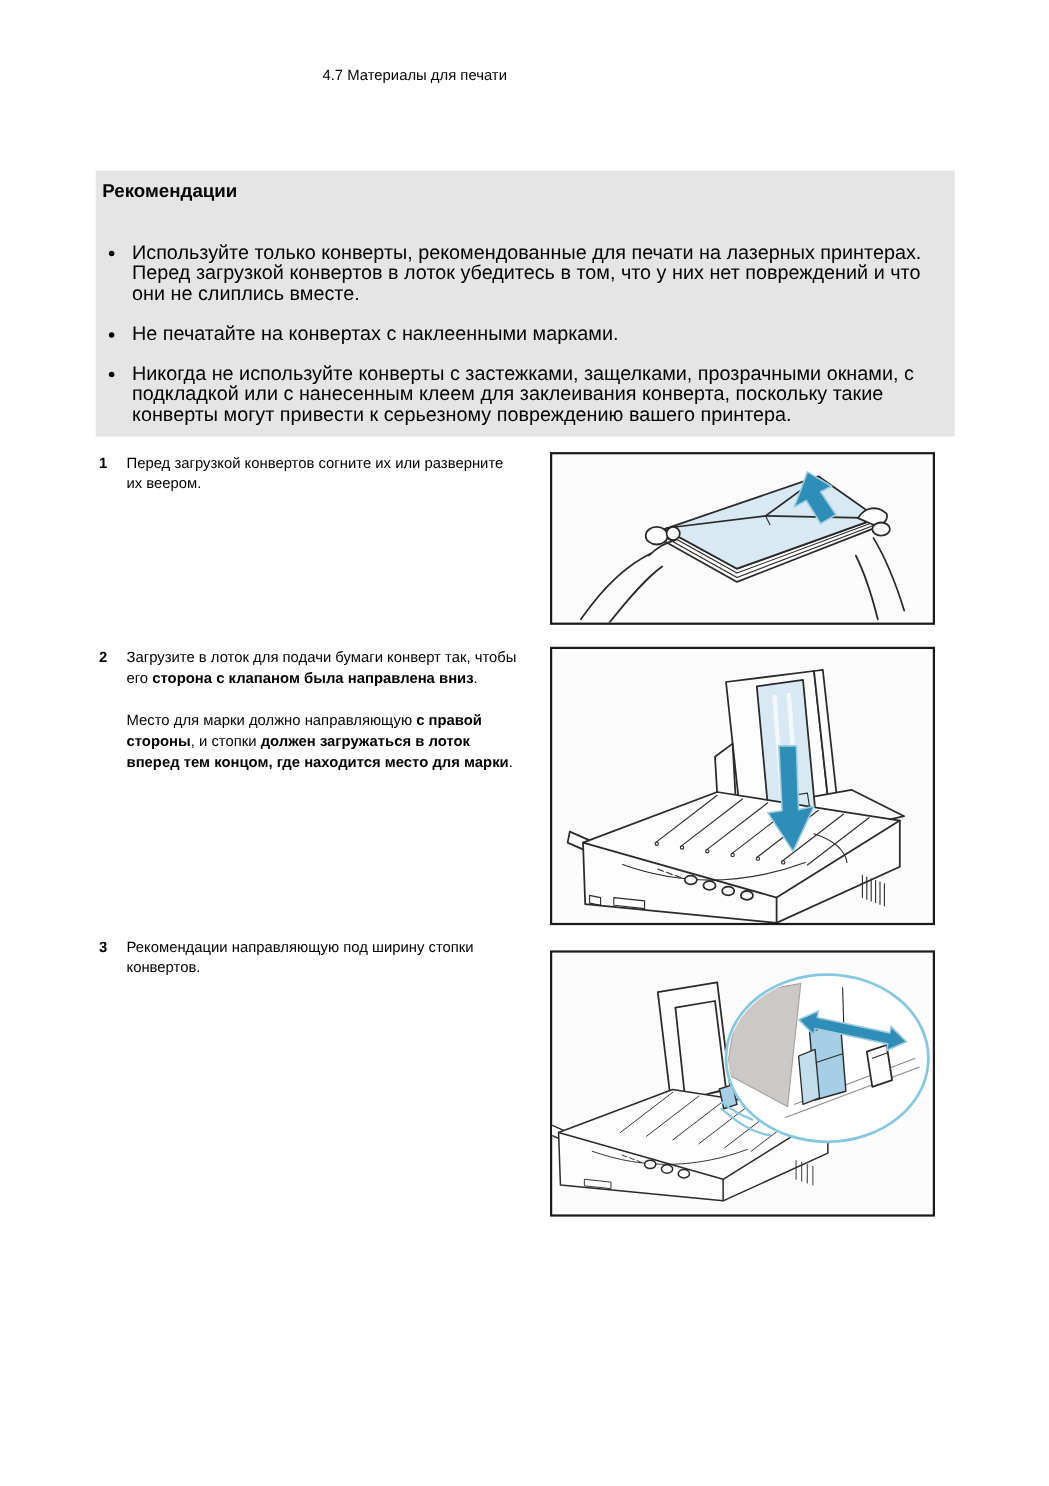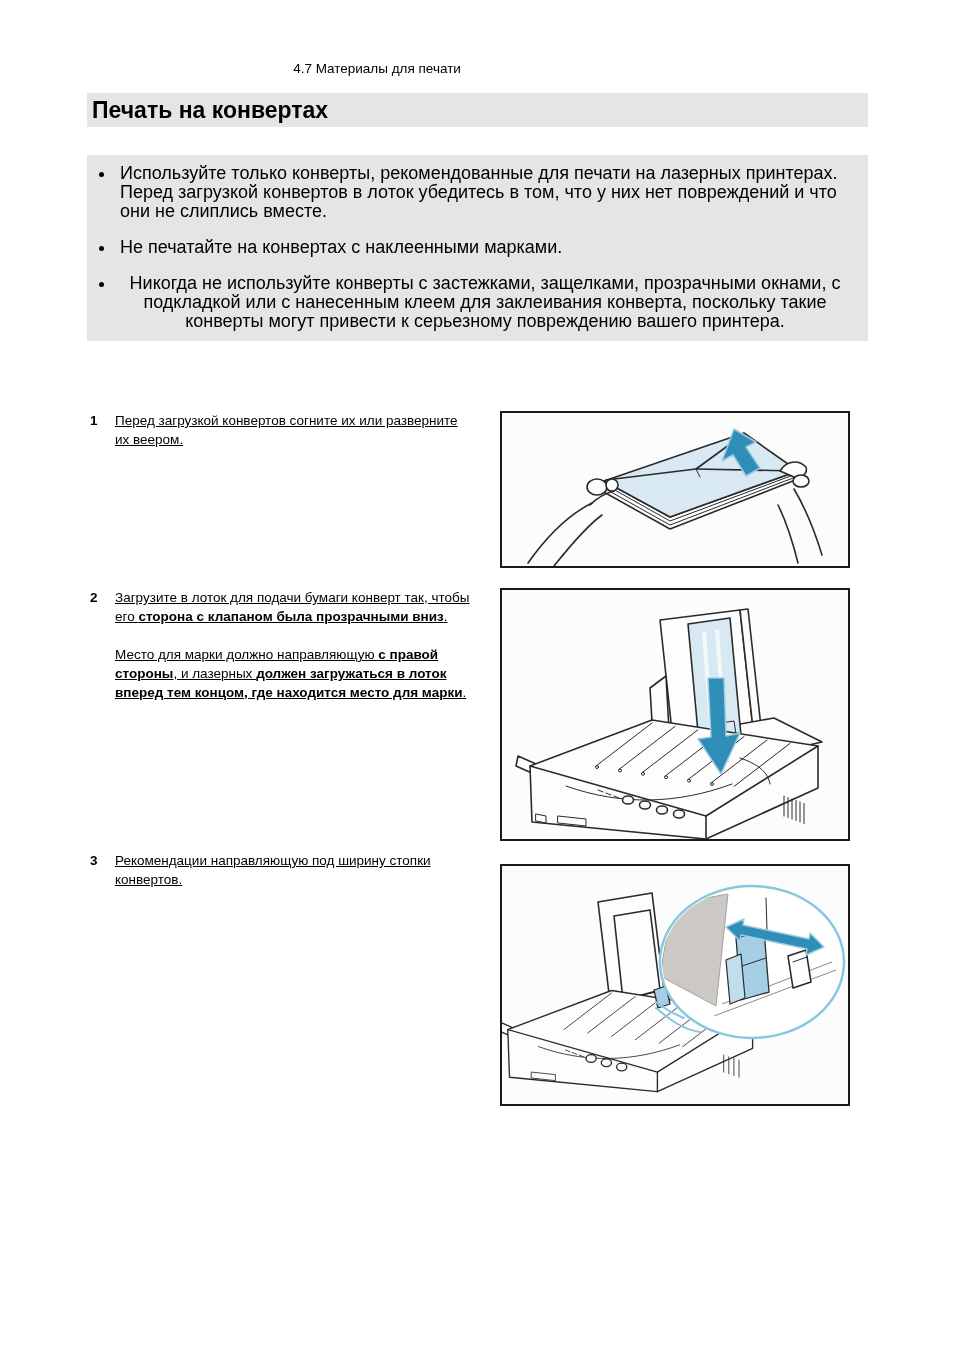--- a/index.html
+++ b/index.html
@@ -17,26 +17,26 @@
   .doc-header{position:absolute;top:60px;left:0;width:754px;text-align:center;
               font-size:13.5px;line-height:17px;}
   .title-bar{position:absolute;top:93px;left:87px;width:781px;height:34px;
              background:var(--section-bg,#e5e5e5);font-size:23px;font-weight:bold;
              line-height:34px;padding-left:5px;}
   .recommendations{position:absolute;top:155px;left:87px;width:781px;
              background:var(--section-bg,#e5e5e5);padding:9px 18px 10px 6px;}
   .recommendations h2{font-size:17px;font-weight:bold;margin:0 0 36px 0;line-height:20px;}
   .recommendations ul{margin:0;padding-left:23px;list-style:disc;}
   .recommendations li{font-size:18px;line-height:19px;margin-bottom:17px;padding-left:4px;}
-  .recommendations li:last-child{margin-bottom:0;text-align:center;}
+  .recommendations li:last-child{margin-bottom:0;}
 
   .step{position:absolute;left:88px;width:392px;font-size:13.5px;line-height:19px;}
   .step .num{position:absolute;left:2px;top:0;font-weight:bold;}
   .step .content{margin-left:27px;width:360px;}
-  .step .content p{margin:0 0 19px 0;text-decoration:underline;}
+  .step .content p{margin:0 0 19px 0;}
   .step .content p:last-child{margin-bottom:0;}
   #step-1{top:411px;} #step-2{top:588px;} #step-3{top:851px;}
 
   .illus{position:absolute;left:500px;width:350px;background:#fcfcfc;
          border:2px solid #1a1a1a;}
   #illus-1{top:411px;height:157px;}
   #illus-2{top:588px;height:253px;}
   #illus-3{top:864px;height:242px;}
   .illus svg{display:block;width:100%;height:100%;}
 
@@ -57,23 +57,23 @@
   .tail{fill:none;stroke:var(--callout-stroke,#85c8e0);stroke-width:2;stroke-linecap:round;}
   .rail{fill:none;stroke:#8a8a8a;stroke-width:1;}
 </style>
 </head>
 <body>
 
 <div class="page">
 
   <div class="doc-header">4.7 Материалы для печати</div>
 
-  <h1 class="title-bar">Печать на конвертах</h1>
 
   <section class="recommendations">
+    <h2>Рекомендации</h2>
     <ul>
         <li>Используйте только конверты, рекомендованные для печати на лазерных принтерах. Перед загрузкой конвертов в лоток убедитесь в том, что у них нет повреждений и что они не слиплись вместе.</li>
         <li>Не печатайте на конвертах с наклеенными марками.</li>
         <li>Никогда не используйте конверты с застежками, защелками, прозрачными окнами, с подкладкой или с нанесенным клеем для заклеивания конверта, поскольку такие конверты могут привести к серьезному повреждению вашего принтера.</li>
       </ul>
   </section>
 
   <div class="step" id="step-1">
     <span class="num">1</span>
     <div class="content">
@@ -108,22 +108,22 @@
         <ellipse class="white" cx="299" cy="68" rx="8" ry="6"></ellipse>
       </g>
 
       <path class="arrow" d="M232 16 L254 29 L244 34 L258 55 L244 63 L231 42 L220 48 Z"></path>
     </svg>
   </figure>
 
   <div class="step" id="step-2">
     <span class="num">2</span>
     <div class="content">
-        <p><span>Загрузите в лоток для подачи бумаги конверт так, чтобы его </span><b>сторона с клапаном была прозрачными вниз</b><span>.</span></p>
-        <p><span>Место для марки должно направляющую </span><b>с правой стороны</b><span>, и лазерных </span><b>должен загружаться в лоток вперед тем концом, где находится место для марки</b><span>.</span></p>
+        <p><span>Загрузите в лоток для подачи бумаги конверт так, чтобы его </span><b>сторона с клапаном была направлена вниз</b><span>.</span></p>
+        <p><span>Место для марки должно направляющую </span><b>с правой стороны</b><span>, и стопки </span><b>должен загружаться в лоток вперед тем концом, где находится место для марки</b><span>.</span></p>
       </div>
   </div>
 
   <figure class="illus" id="illus-2">
     <svg viewBox="0 0 346 249">
 
       <g>
         <path class="white" d="M158 30 L238 20 L252 148 L172 160 Z"></path>
         <path class="white" d="M238 20 L246 19 L260 146 L252 148 Z"></path>
         <path class="white" d="M148 98 L164 86 L168 158 L152 166 Z"></path>

